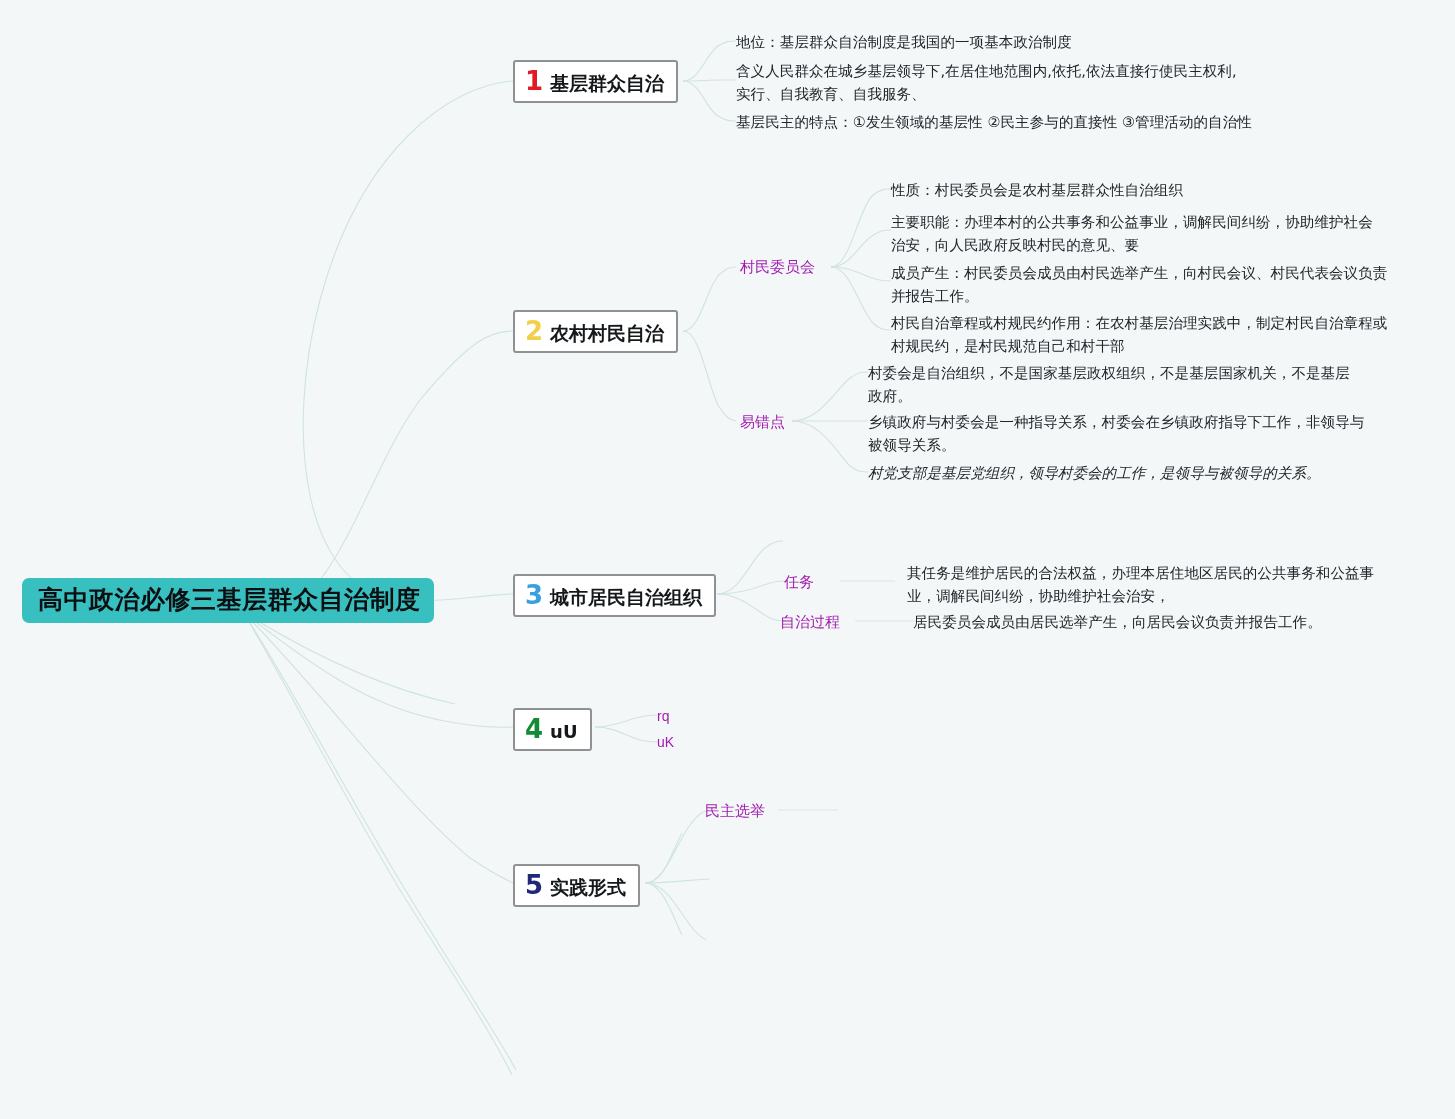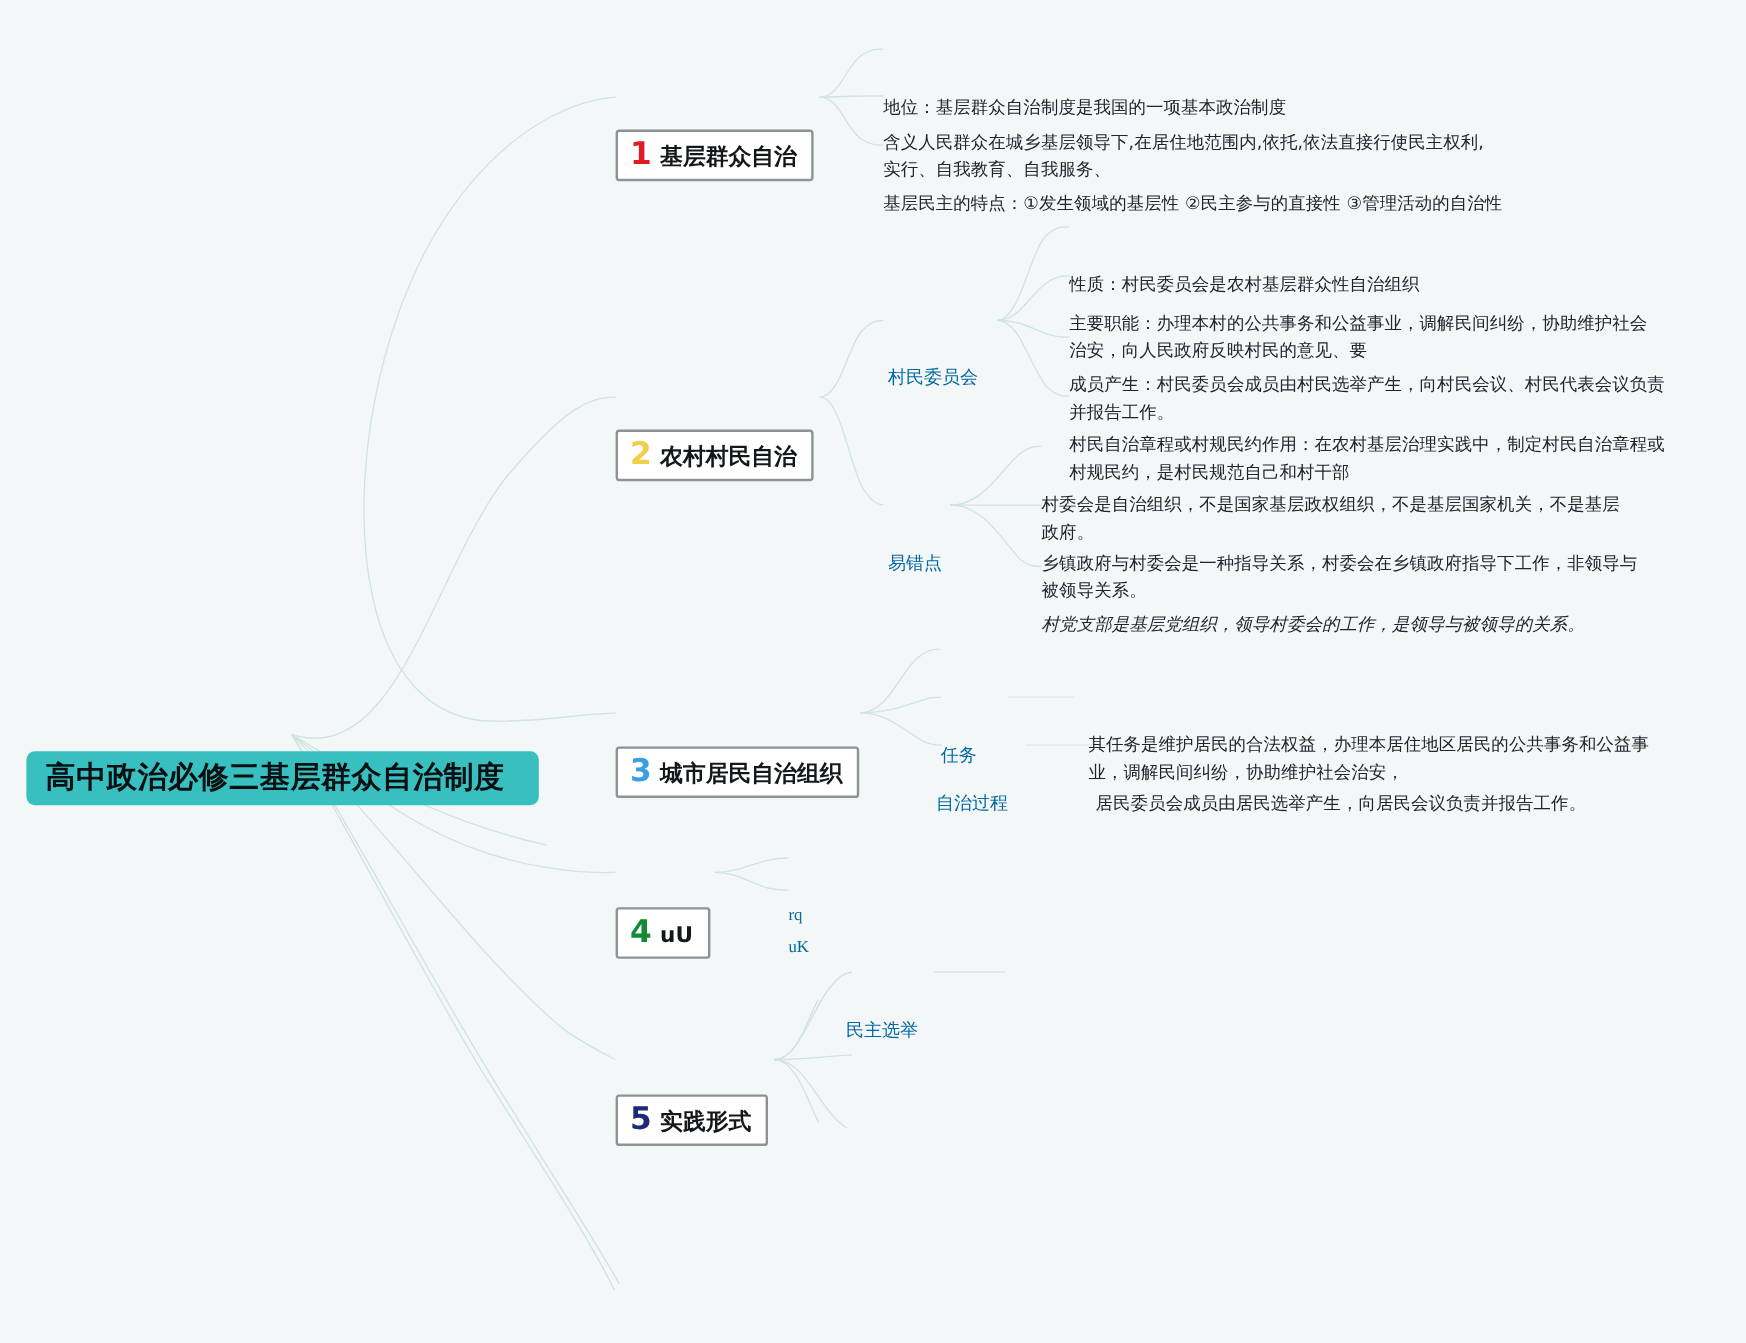--- a/index.html
+++ b/index.html
@@ -22,29 +22,28 @@
   }
   #edges {
     position: absolute;
     left: 0; top: 0;
     width: 1455px; height: 1119px;
     pointer-events: none;
   }
   .node {
     position: absolute;
     box-sizing: border-box;
-    margin-top: 48px;
   }
 
   
   .root-node {
     left: 22px; top: 578px;
     background: #38c0c0;
     border-radius: 7px;
-    padding: 9px 28px 11px 16px;
+    padding: 9px 13px 11px 16px;
     display: flex;
     align-items: center;
   }
   .root-label {
     font-family: "DejaVu Sans", "Liberation Sans", sans-serif;
     font-size: 25px;
     font-weight: 700;
     letter-spacing: 0.5px;
     color: #0b0f12;
     white-space: nowrap;
@@ -72,23 +71,23 @@
     font-family: "DejaVu Sans", "Liberation Sans", sans-serif;
     font-size: 19px;
     font-weight: 700;
     color: #14181b;
     line-height: 1.1;
   }
   .branch-text.latin { font-size: 18px; }
 
   
   .sub-node {
-    font-family: Liberation Serif, serif;
+    font-family: Liberation Sans, sans-serif;
     font-size: 15px;
-    color: #0369a1;
+    color: #a21caf;
     white-space: nowrap;
     line-height: 1.35;
   }
   .sub-node.latin { font-size: 14px; }
 
   
   .leaf-node {
     font-family: "DejaVu Sans", "Liberation Sans", sans-serif;
     font-size: 14.5px;
     color: #20252a;

